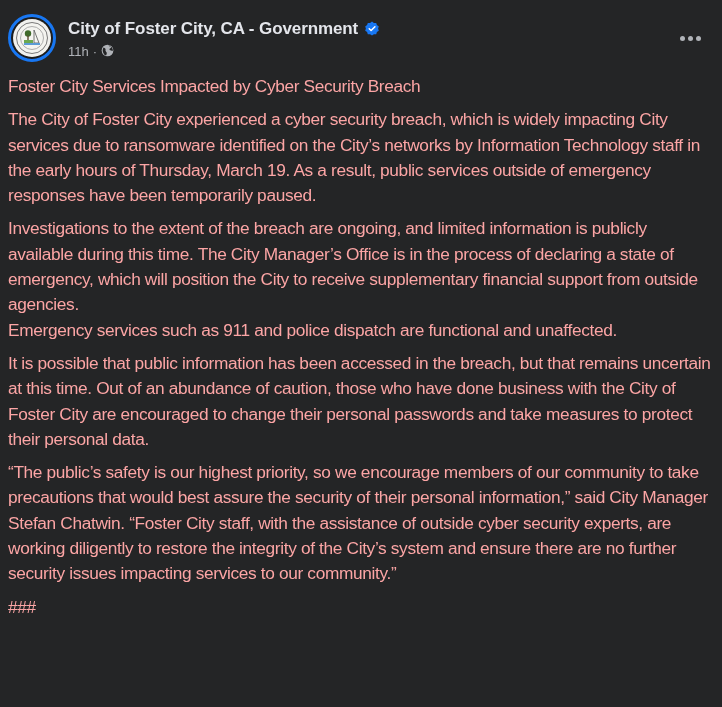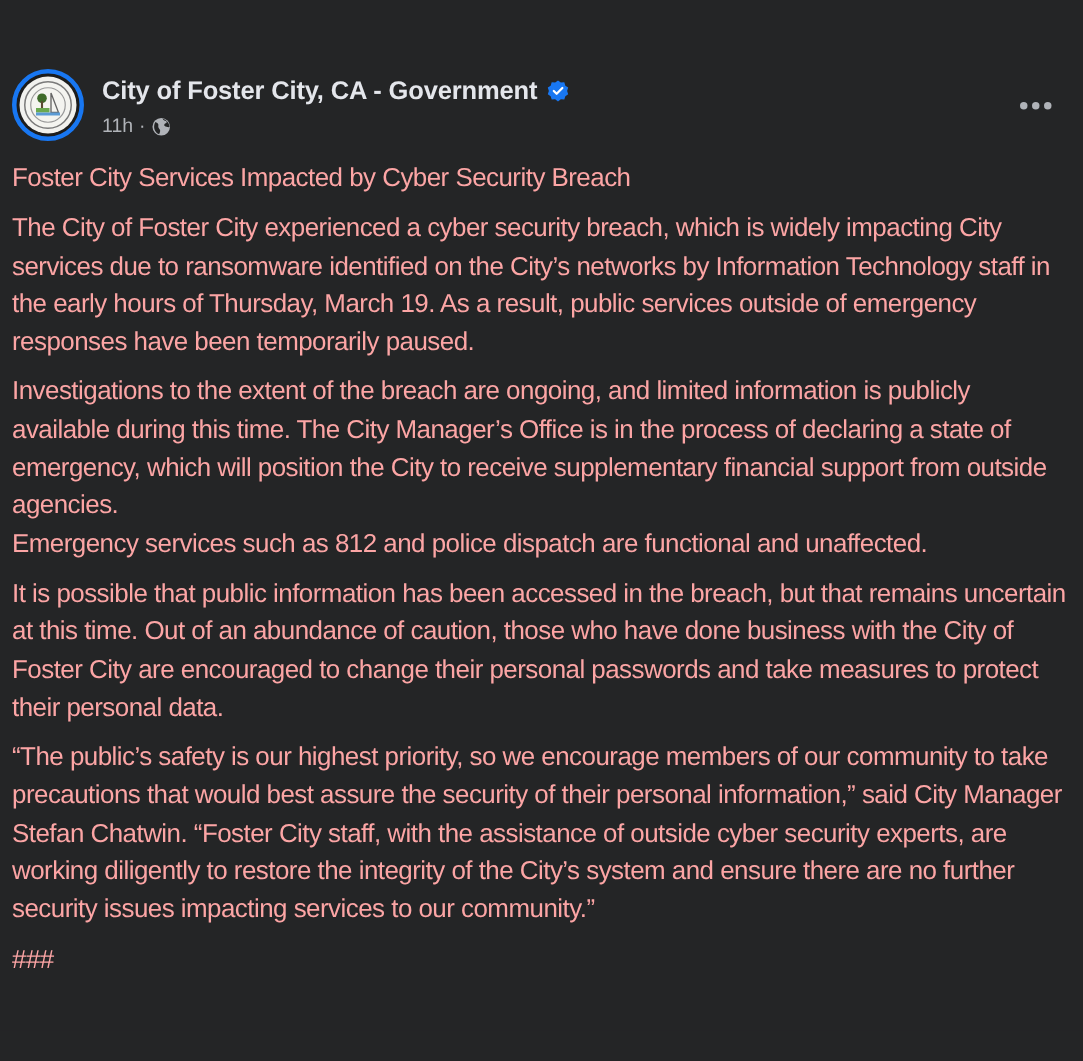--- a/index.html
+++ b/index.html
@@ -12,21 +12,20 @@
     height: 707px;
     overflow: hidden;
     font-family: "Liberation Sans", sans-serif;
     color: #e4e6eb;
   }
   .post {
     position: relative;
     width: 722px;
     height: 655px;
     background: #242526;
-    margin-top: 32px;
   }
   .header {
     position: absolute;
     left: 8px;
     top: 14px;
     display: flex;
     align-items: center;
   }
   .avatar {
     width: 48px;
@@ -65,21 +64,21 @@
     letter-spacing: -0.1px;
   }
   .verified {
     margin-left: 6px;
     width: 16px;
     height: 16px;
     display: inline-flex;
   }
   .sub-row {
     display: flex;
-    align-items: flex-end;
+    align-items: flex-start;
     margin-top: 4px;
     font-size: 13px;
     color: #b0b3b8;
   }
   .dot-sep {
     margin: 0 4px;
   }
   .globe {
     width: 13px;
     height: 13px;
@@ -167,19 +166,19 @@
   <div class="more-button">
     <span></span>
     <span></span>
     <span></span>
   </div>
 
   <div class="body">
     <p>Foster City Services Impacted by Cyber Security Breach</p>
     <p>The City of Foster City experienced a cyber security breach, which is widely impacting City services due to ransomware identified on the City’s networks by Information Technology staff in the early hours of Thursday, March 19. As a result, public services outside of emergency responses have been temporarily paused.</p>
     <p class="tight">Investigations to the extent of the breach are ongoing, and limited information is publicly available during this time. The City Manager’s Office is in the process of declaring a state of emergency, which will position the City to receive supplementary financial support from outside agencies.</p>
-    <p>Emergency services such as 812 and police dispatch are functional and unaffected.</p>
+    <p>Emergency services such as 911 and police dispatch are functional and unaffected.</p>
     <p>It is possible that public information has been accessed in the breach, but that remains uncertain at this time. Out of an abundance of caution, those who have done business with the City of Foster City are encouraged to change their personal passwords and take measures to protect their personal data.</p>
     <p>“The public’s safety is our highest priority, so we encourage members of our community to take precautions that would best assure the security of their personal information,” said City Manager Stefan Chatwin. “Foster City staff, with the assistance of outside cyber security experts, are working diligently to restore the integrity of the City’s system and ensure there are no further security issues impacting services to our community.”</p>
     <p>###</p>
   </div>
 
 </div>
 
 </body></html>

